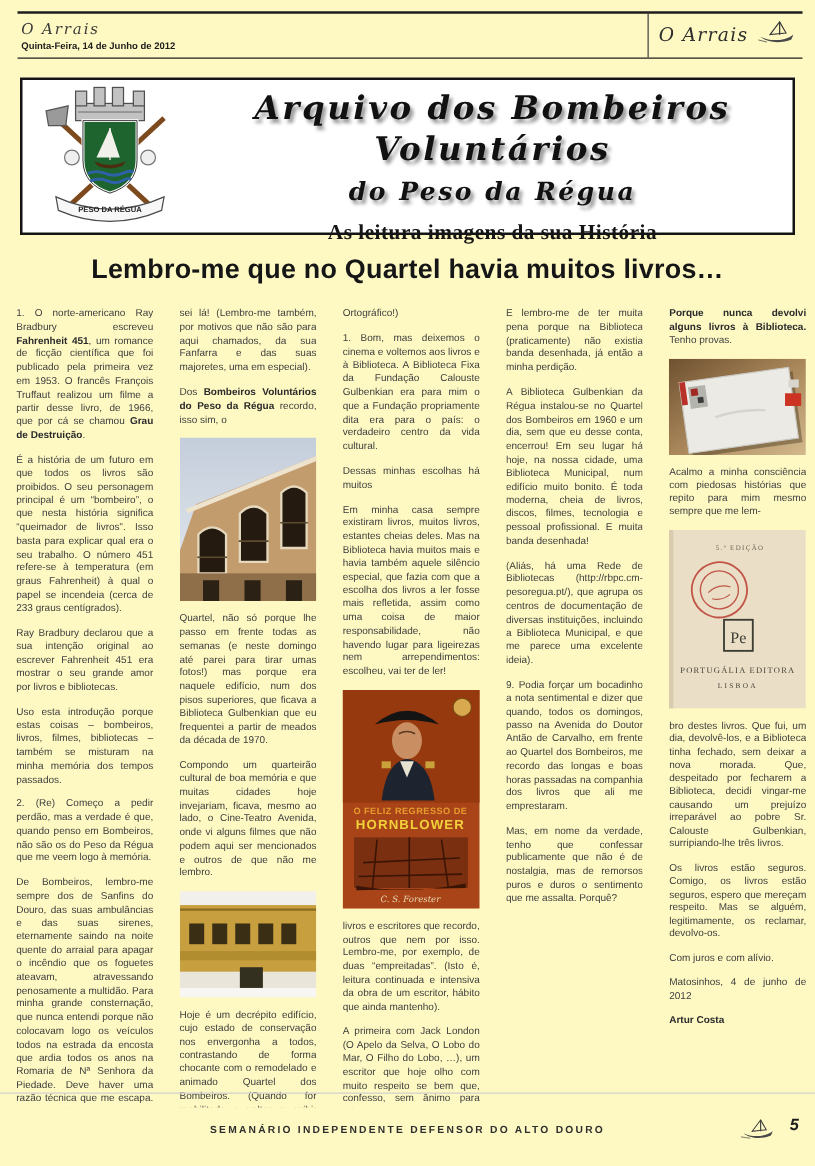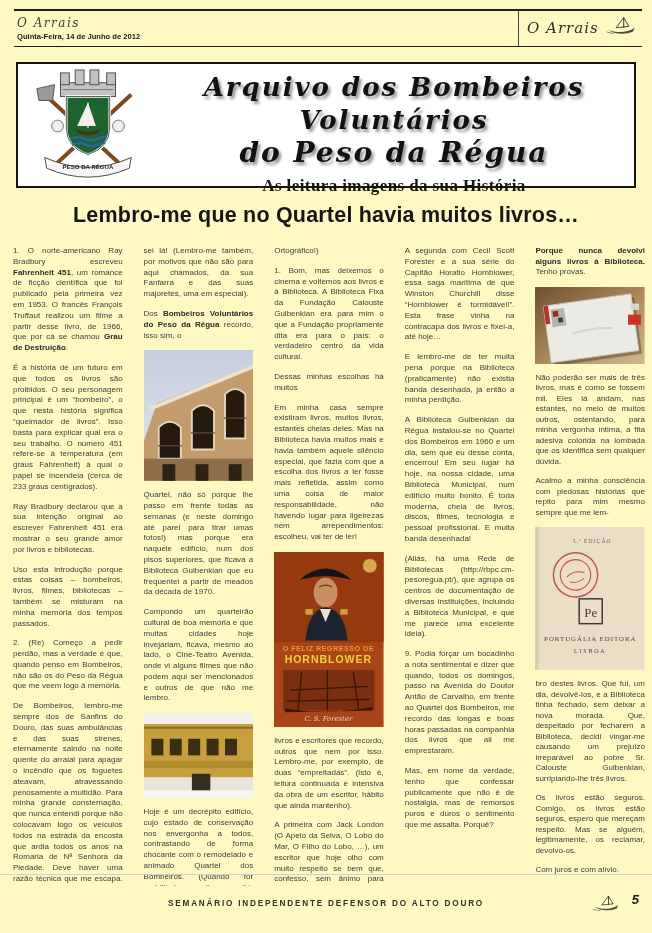--- a/index.html
+++ b/index.html
@@ -21,21 +21,21 @@
   .brand-right .script { font-family:"DejaVu Serif", serif; font-style:italic; font-size:15px;
                  letter-spacing:1px; color:#2e2e2e; }
   
   .banner { position:absolute; left:16px; right:16px; top:62px; height:126px;
             border:2.4px solid #141414; background:#fff; }
   .crest  { position:absolute; left:10px; top:3px; width:120px; height:118px; }
   .banner-text { position:absolute; left:142px; right:6px; top:7px; text-align:center; }
   .banner-title { font-family:"DejaVu Serif", serif; font-style:italic; font-weight:bold;
             color:#111; text-shadow:2.5px 3px 3px #9a9a9a; letter-spacing:2px; }
   .bt1 { font-size:26px; line-height:33px; }
-  .bt2 { font-size:28px; line-height:32px; }
+  .bt2 { font-size:20px; line-height:32px; }
   .banner-sub { margin-top:7px; font-family:"Liberation Serif", serif; font-weight:bold;
             font-size:17px; color:#151515; letter-spacing:0.4px; }
   
   .headline { position:absolute; left:0; right:0; top:203px; text-align:center;
             font-size:21.5px; font-weight:bold; letter-spacing:0.2px; color:#161616; }
   
   .cols { position:absolute; left:13px; right:7px; top:246px; height:640px;
           display:flex; gap:21px; overflow:hidden; }
   .col  { flex:1 1 0; min-width:0; overflow:hidden; text-align:justify;
           font-size:8px; line-height:10.8px; color:#3d3d3d; }
@@ -210,21 +210,20 @@
               <line x1="14" y1="162" x2="104" y2="160"></line>
       </g>
       <path d="M12,170 Q59,178 107,168 L107,172 L12,174 Z" fill="#3a1506"></path>
       <text x="59" y="184" text-anchor="middle" font-family="DejaVu Serif, serif" font-style="italic" font-size="7.5" fill="#e8d7b0">C. S. Forester</text>
     </svg>
   </figure>
 <p><span>livros e escritores que recordo, outros que nem por isso. Lembro-me, por exemplo, de duas “empreitadas”. (Isto é, leitura continuada e intensiva da obra de um escritor, hábito que ainda mantenho).</span></p>
         <p><span>A primeira com Jack London (O Apelo da Selva, O Lobo do Mar, O Filho do Lobo, …), um escritor que hoje olho com muito respeito se bem que, confesso, sem ânimo para reler.</span></p>
       </div>
     <div class="col">
-        <p><span>A segunda com Cecil Scott Forester e a sua série do Capitão Horatio Hornblower, essa saga marítima de que Winston Churchill disse “Hornblower é formidável!”. Esta frase vinha na contracapa dos livros e fixei-a, até hoje…</span></p>
         <p><span>E lembro-me de ter muita pena porque na Biblioteca (praticamente) não existia banda desenhada, já então a minha perdição.</span></p>
         <p><span>A Biblioteca Gulbenkian da Régua instalou-se no Quartel dos Bombeiros em 1960 e um dia, sem que eu desse conta, encerrou! Em seu lugar há hoje, na nossa cidade, uma Biblioteca Municipal, num edifício muito bonito. É toda moderna, cheia de livros, discos, filmes, tecnologia e pessoal profissional. E muita banda desenhada!</span></p>
         <p><span>(Aliás, há uma Rede de Bibliotecas (http://rbpc.cm-pesoregua.pt/), que agrupa os centros de documentação de diversas instituições, incluindo a Biblioteca Municipal, e que me parece uma excelente ideia).</span></p>
         <p><span>9. Podia forçar um bocadinho a nota sentimental e dizer que quando, todos os domingos, passo na Avenida do Doutor Antão de Carvalho, em frente ao Quartel dos Bombeiros, me recordo das longas e boas horas passadas na companhia dos livros que ali me emprestaram.</span></p>
         <p><span>Mas, em nome da verdade, tenho que confessar publicamente que não é de nostalgia, mas de remorsos puros e duros o sentimento que me assalta. Porquê?</span></p>
       </div>
     <div class="col tight">
         <p><span class="b">Porque nunca devolvi alguns livros à Biblioteca.</span><span> Tenho provas.</span></p>
   <figure>
     <svg viewBox="0 0 119 84">
@@ -242,21 +241,20 @@
         <rect x="13" y="14" width="5" height="20" fill="#b8322a"></rect>
         <rect x="20" y="19" width="15" height="19" fill="#b4b4ae"></rect>
         <rect x="22" y="21" width="6" height="6" fill="#a02a20"></rect>
         <rect x="27" y="29" width="5" height="5" fill="#3a3a38"></rect>
         <path d="M40,48 Q62,44 84,48" stroke="#d6d4cc" stroke-width="2" fill="none"></path>
       </g>
       <rect x="101" y="30" width="14" height="11" fill="#cc3322"></rect>
       <rect x="104" y="18" width="9" height="7" fill="#d8d5cc"></rect>
     </svg>
   </figure>
-<p><span>Não poderão ser mais de três livros, mas é como se fossem mil. Eles lá andam, nas estantes, no meio de muitos outros, ostentando, para minha vergonha íntima, a fita adesiva colorida na lombada que os identifica sem qualquer dúvida.</span></p>
         <p><span>Acalmo a minha consciência com piedosas histórias que repito para mim mesmo sempre que me lem-</span></p>
   <figure>
     <svg viewBox="0 0 119 155">
       <rect width="119" height="155" fill="#eadfc6"></rect>
       <rect x="0" y="0" width="4" height="155" fill="#d8cbae"></rect>
       <text x="62" y="17" text-anchor="middle" font-family="Liberation Serif, serif" font-size="6" letter-spacing="1.2" fill="#6a6455">5.ª EDIÇÃO</text>
       <g transform="rotate(-14 44 52)" stroke="#c05548" fill="none">
         <circle cx="44" cy="52" r="24" stroke-width="1.6"></circle>
         <circle cx="44" cy="52" r="16.5" stroke-width="1.2"></circle>
         <path d="M34,52 Q44,46 54,52" stroke-width="1"></path>

